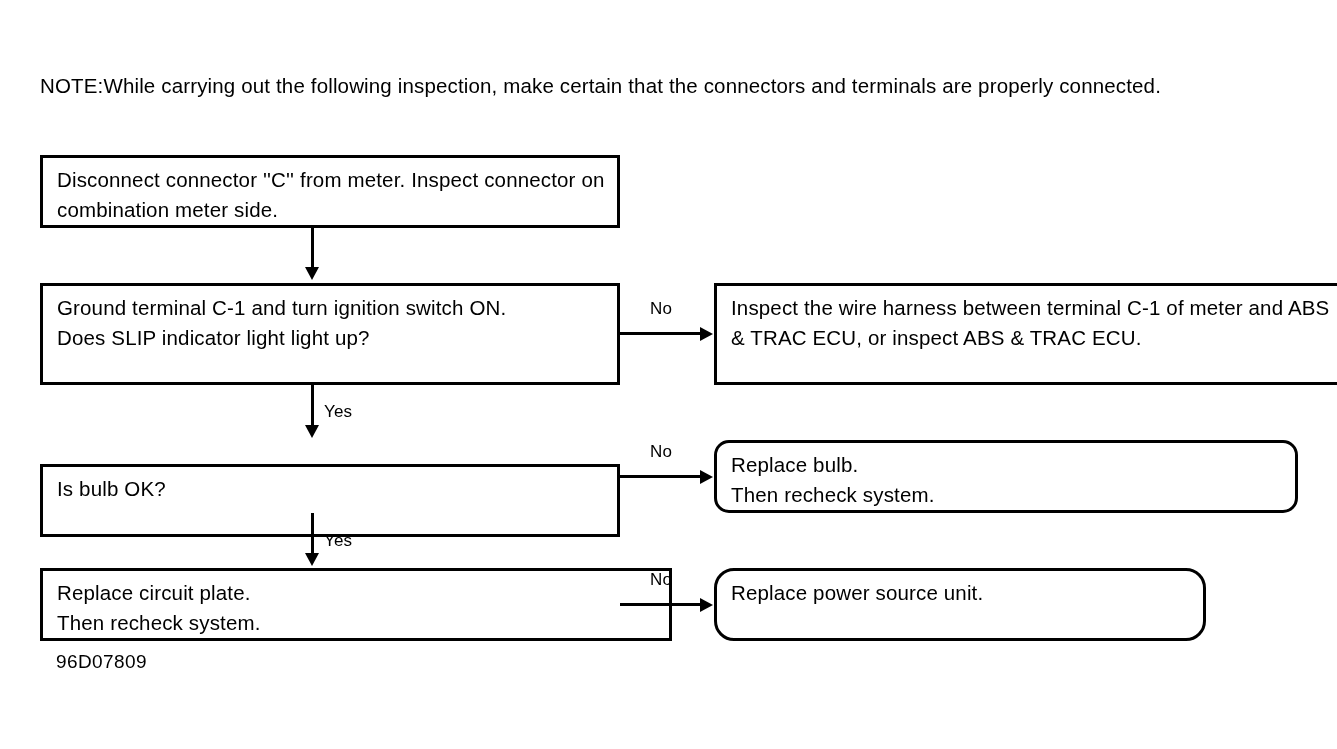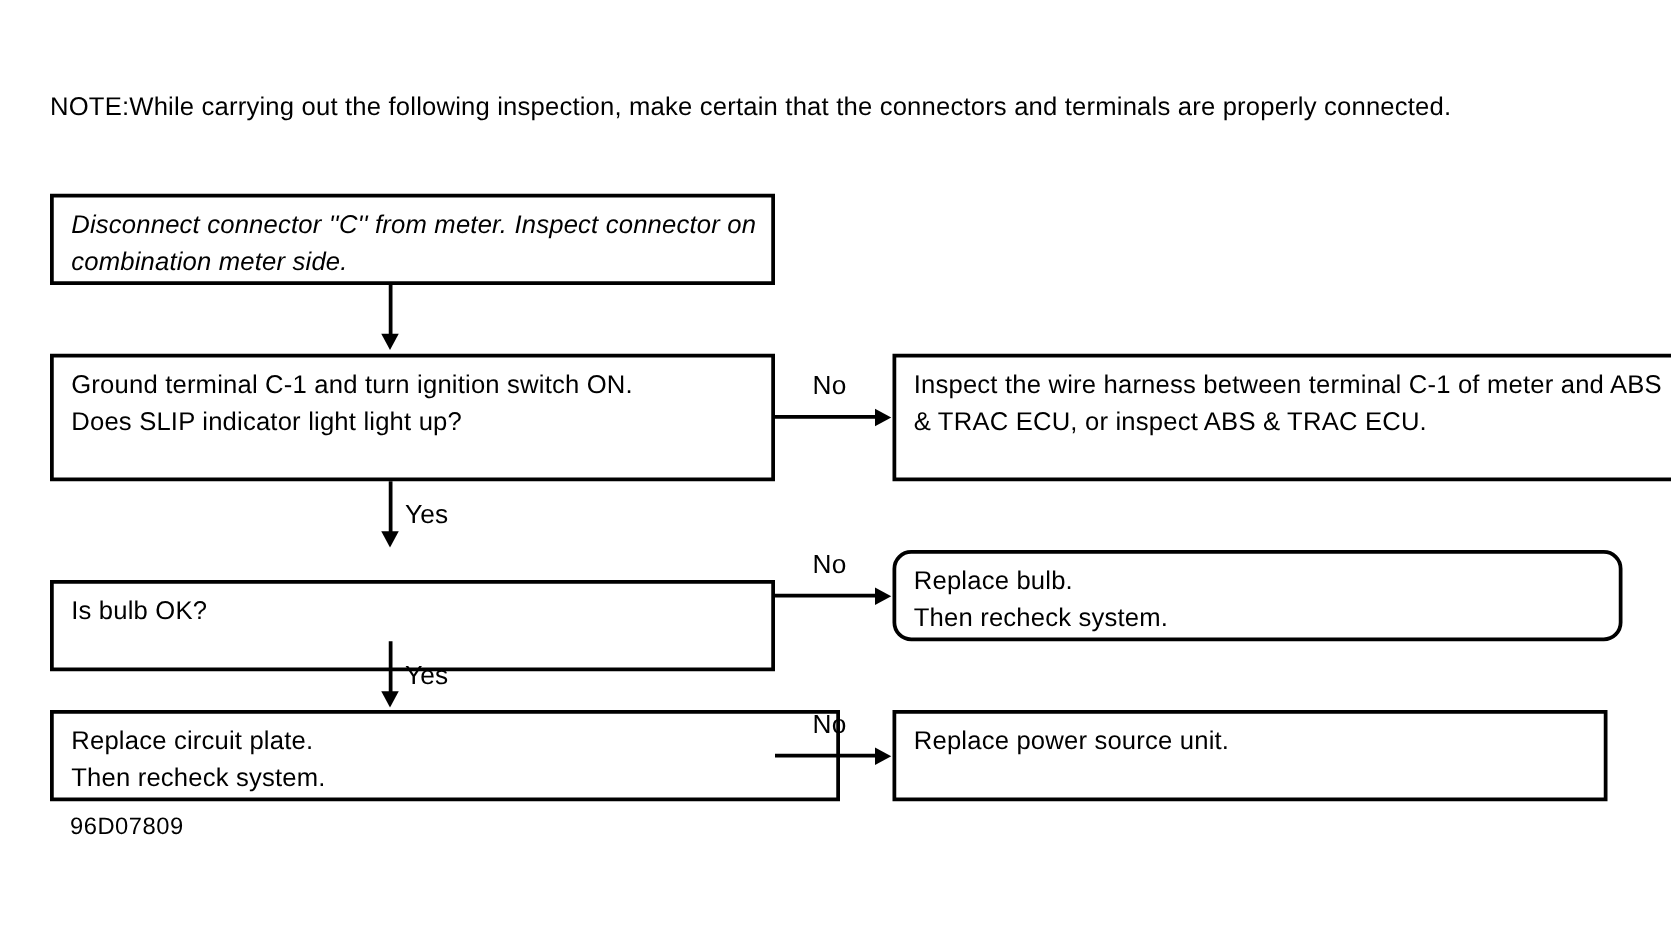--- a/index.html
+++ b/index.html
@@ -47,29 +47,29 @@
     left: 14px;
     top: 7px;
     right: 6px;
     font-size: 20.5px;
     line-height: 30px;
     letter-spacing: 0.15px;
     white-space: pre-line;
   }
 
   
-  #box-disconnect   { left: 40px;  top: 155px; width: 580px; height: 73px; font-style: italic; }
+  #box-disconnect   { left: 40px;  top: 155px; width: 580px; height: 73px; }
   #box-ground       { left: 40px;  top: 283px; width: 580px; height: 102px; }
   #box-bulb         { left: 40px;  top: 440px; width: 580px; height: 73px; margin-top: 24px; }
   #box-circuitplate { left: 40px;  top: 568px; width: 632px; height: 73px; }
 
   
   #box-harness      { left: 714px; top: 283px; width: 644px; height: 102px; }
   #box-replacebulb  { left: 714px; top: 440px; width: 584px; height: 73px; border-radius: 15px; }
-  #box-powersource  { left: 714px; top: 568px; width: 572px; height: 73px; }
+  #box-powersource  { left: 714px; top: 568px; width: 492px; height: 73px; border-radius: 20px; }
 
   
   #box-bulb .box-text,
   #box-circuitplate .box-text,
   #box-powersource .box-text { top: 7px; }
 
   
   .v-line {
     position: absolute;
     width: 3px;
@@ -111,21 +111,21 @@
   #hline-1   { left: 620px; top: 332px; width: 84px; }
   #harrow-1  { left: 700px; top: 327px; }
   #hline-2   { left: 620px; top: 475px; width: 84px; }
   #harrow-2  { left: 700px; top: 470px; }
   #hline-3   { left: 620px; top: 603px; width: 84px; }
   #harrow-3  { left: 700px; top: 598px; }
 
   
   .branch-label {
     position: absolute;
-    font-size: 21px;
+    font-size: 17px;
     line-height: 24px;
     letter-spacing: 0.15px;
     text-align: right;
   }
   #label-yes-1 { left: 324px; top: 400px; }
   #label-yes-2 { left: 324px; top: 529px; }
   #label-no-1  { left: 650px; top: 297px; }
   #label-no-2  { left: 650px; top: 440px; }
   #label-no-3  { left: 650px; top: 568px; }
 

